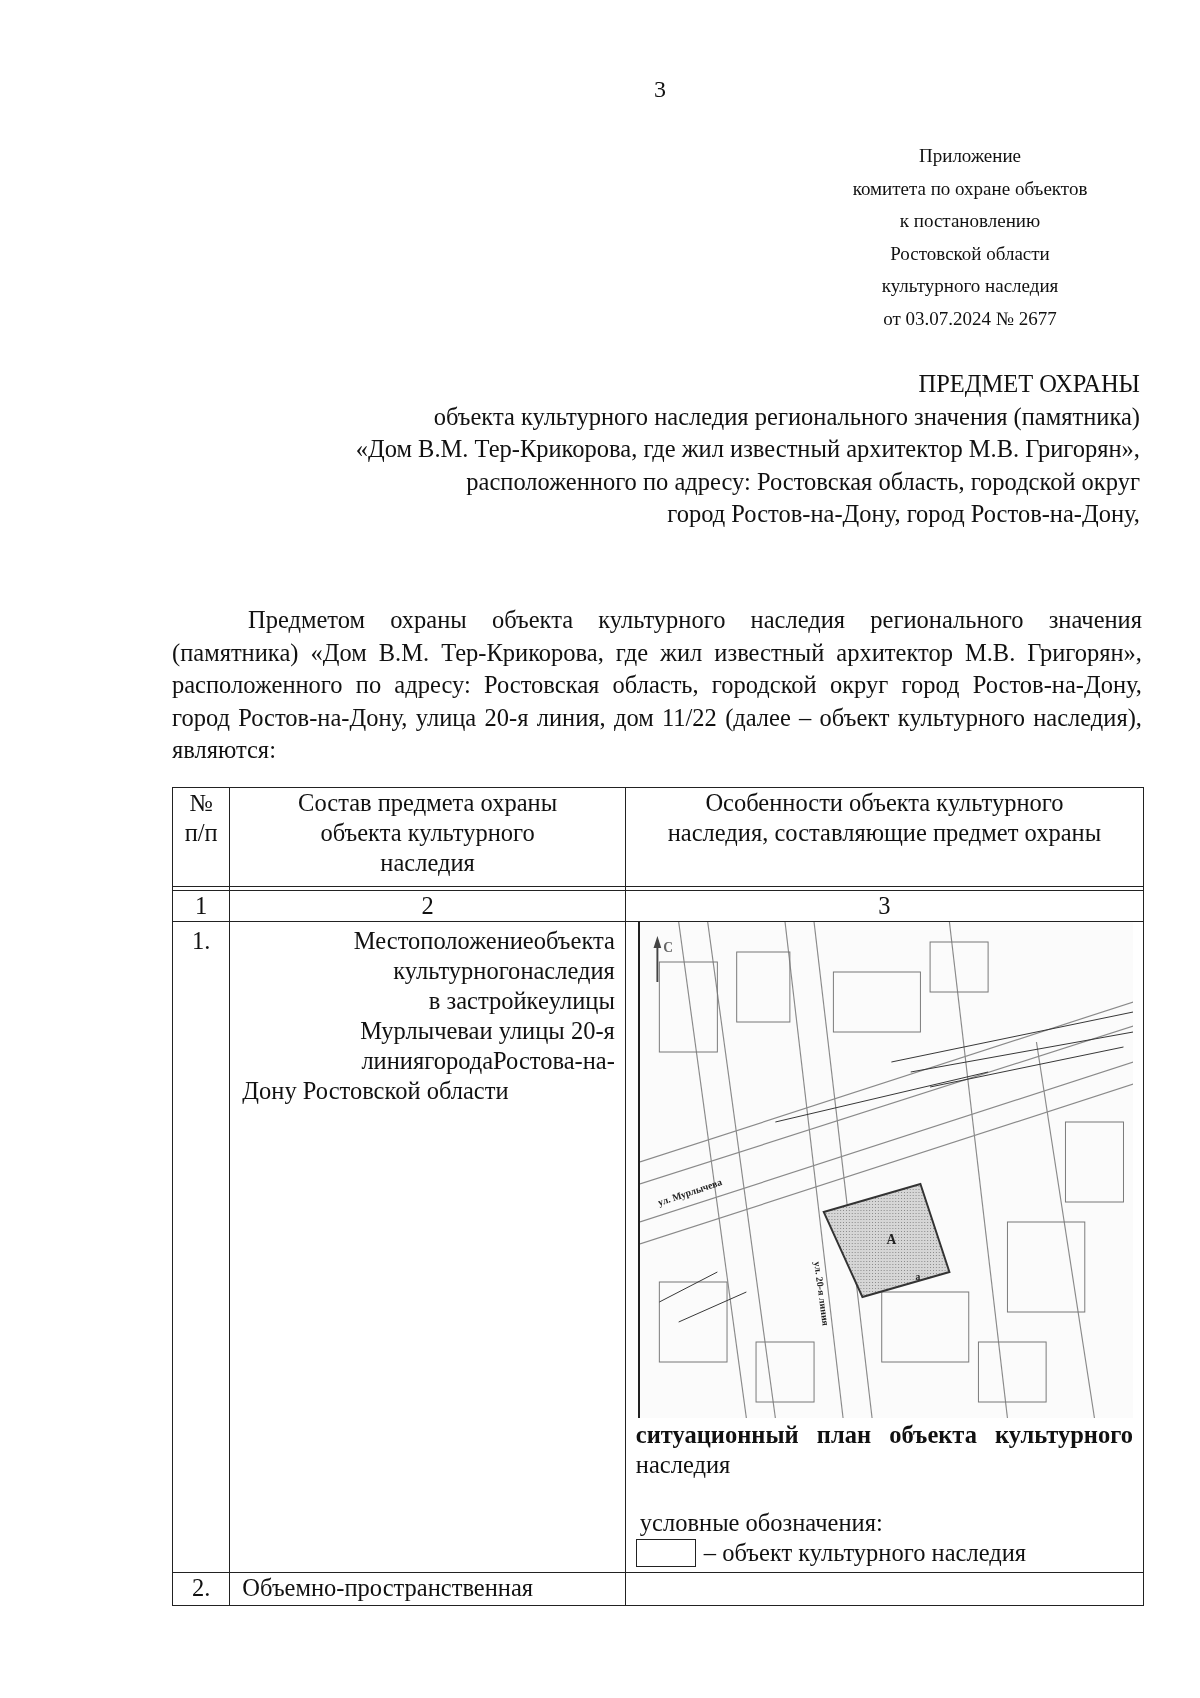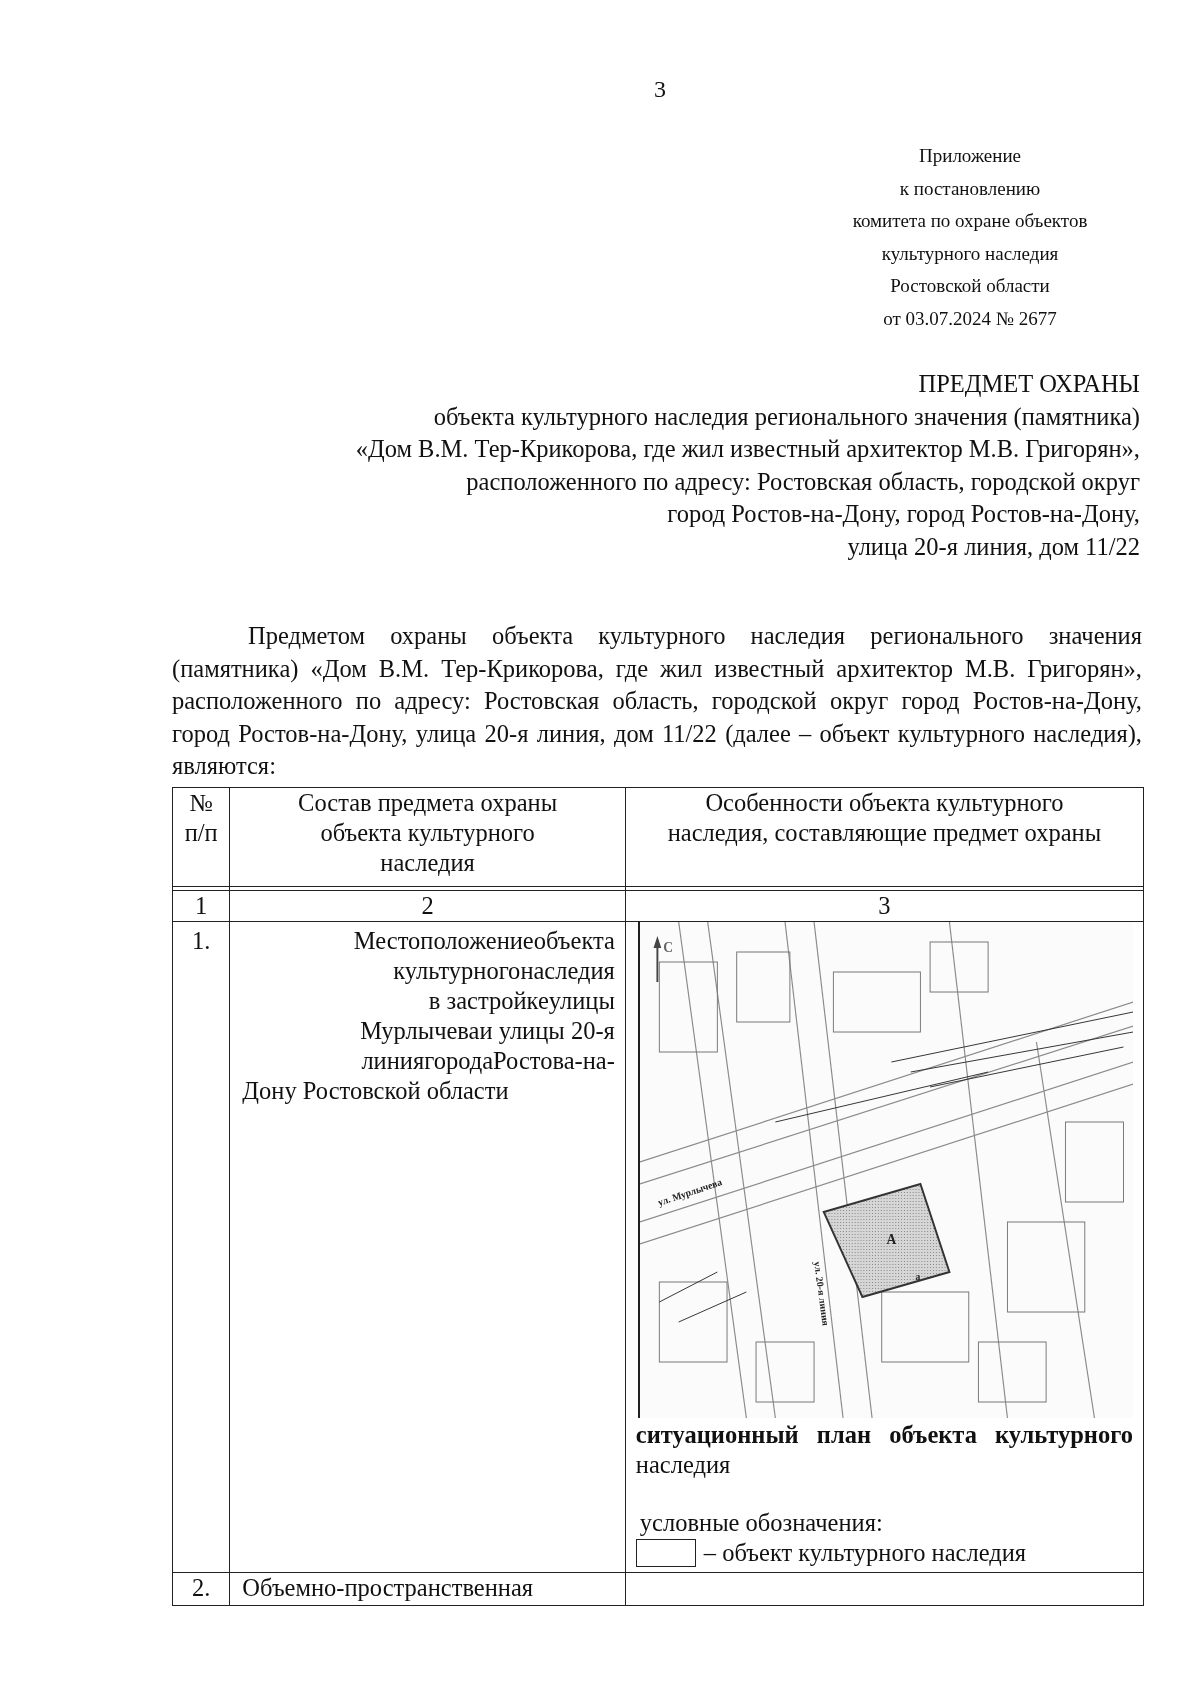--- a/index.html
+++ b/index.html
@@ -3,21 +3,21 @@
 <meta charset="utf-8">
 <style>
   html, body { margin: 0; padding: 0; background: #ffffff; }
   body { width: 1200px; height: 1698px; position: relative; overflow: hidden;
          font-family: "Liberation Serif", "DejaVu Serif", serif; color: #111; }
   .abs { position: absolute; }
   .page-num { left: 0; width: 1320px; top: 76px; text-align: center; font-size: 24px; }
   .appendix { left: 780px; width: 380px; top: 140px; text-align: center; font-size: 19px; line-height: 32.5px; }
   .title-block { left: 180px; width: 960px; top: 368px; text-align: right; font-size: 24.5px; line-height: 32.5px; }
   .title-block .t1 { padding-left: 20px; }
-  .intro { left: 172px; width: 970px; top: 620px; font-size: 24.5px; line-height: 32.5px; text-align: justify; }
+  .intro { left: 172px; width: 970px; top: 604px; font-size: 24.5px; line-height: 32.5px; text-align: justify; }
   .intro p { margin: 0; text-indent: 76px; }
   table.main { position: absolute; left: 172px; top: 787px; width: 972px; border-collapse: collapse;
                font-size: 24.5px; line-height: 30px; }
   table.main td { border: 1.5px solid #222; vertical-align: top; padding: 0; }
   .c1 { width: 58px; text-align: center; }
   .c2 { width: 378px; }
   .c3 { width: 532px; }
   .hdr td { text-align: center; height: 98px; padding-top: 4px; }
   .hdr-sep td { height: 3px; border-left: 1.5px solid #222; border-right: 1.5px solid #222; border-top: 1.5px solid #222; border-bottom: 0; padding: 0; }
   .numrow td { text-align: center; height: 30px; }
@@ -33,34 +33,33 @@
   .row2 td { height: 32px; }
   .row2 .c2 { padding-left: 12px; }
 </style>
 </head>
 <body>
 
 <div class="abs page-num">3</div>
 
 <div class="abs appendix">
   <div>Приложение</div>
+  <div>комитета по охране объектов</div>
   <div>к постановлению</div>
-  <div>комитета по охране объектов</div>
+  <div>Ростовской области</div>
   <div>культурного наследия</div>
-  <div>Ростовской области</div>
   <div>от 03.07.2024 № 2677</div>
 </div>
 
 <div class="abs title-block">
   <div>ПРЕДМЕТ ОХРАНЫ</div>
   <div class="t1">объекта культурного наследия регионального значения (памятника)</div>
   <div>«Дом В.М. Тер-Крикорова, где жил известный архитектор М.В. Григорян»,</div>
   <div>расположенного по адресу: Ростовская область, городской округ</div>
   <div>город Ростов-на-Дону, город Ростов-на-Дону,</div>
-  <div>улица 20-я линия, дом 11/22</div>
 </div>
 
 <div class="abs intro">
   <p>Предметом охраны объекта культурного наследия регионального значения (памятника) «Дом В.М. Тер-Крикорова, где жил известный архитектор М.В. Григорян», расположенного по адресу: Ростовская область, городской округ город Ростов-на-Дону, город Ростов-на-Дону, улица 20-я линия, дом 11/22 (далее – объект культурного наследия), являются:</p>
 </div>
 
 <table class="main">
   <tbody>
       <tr class="hdr">
     <td class="c1">

